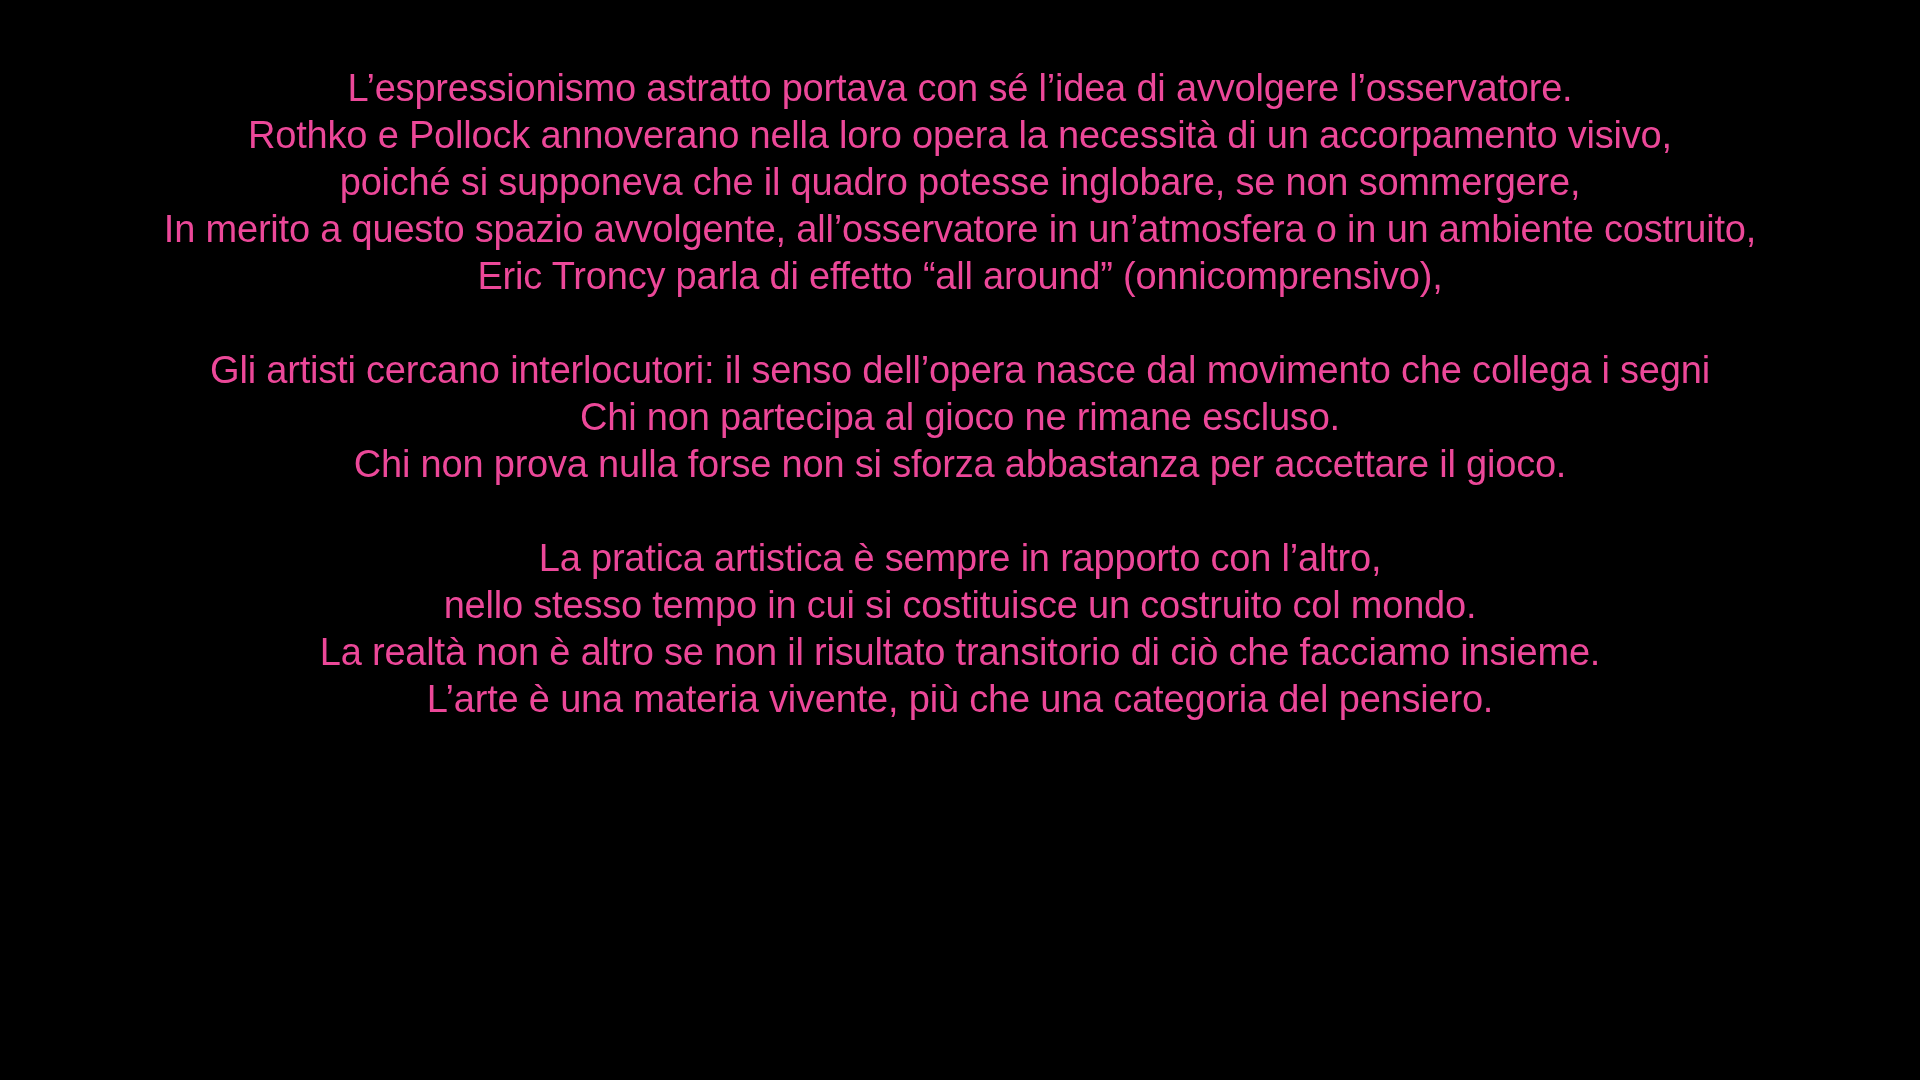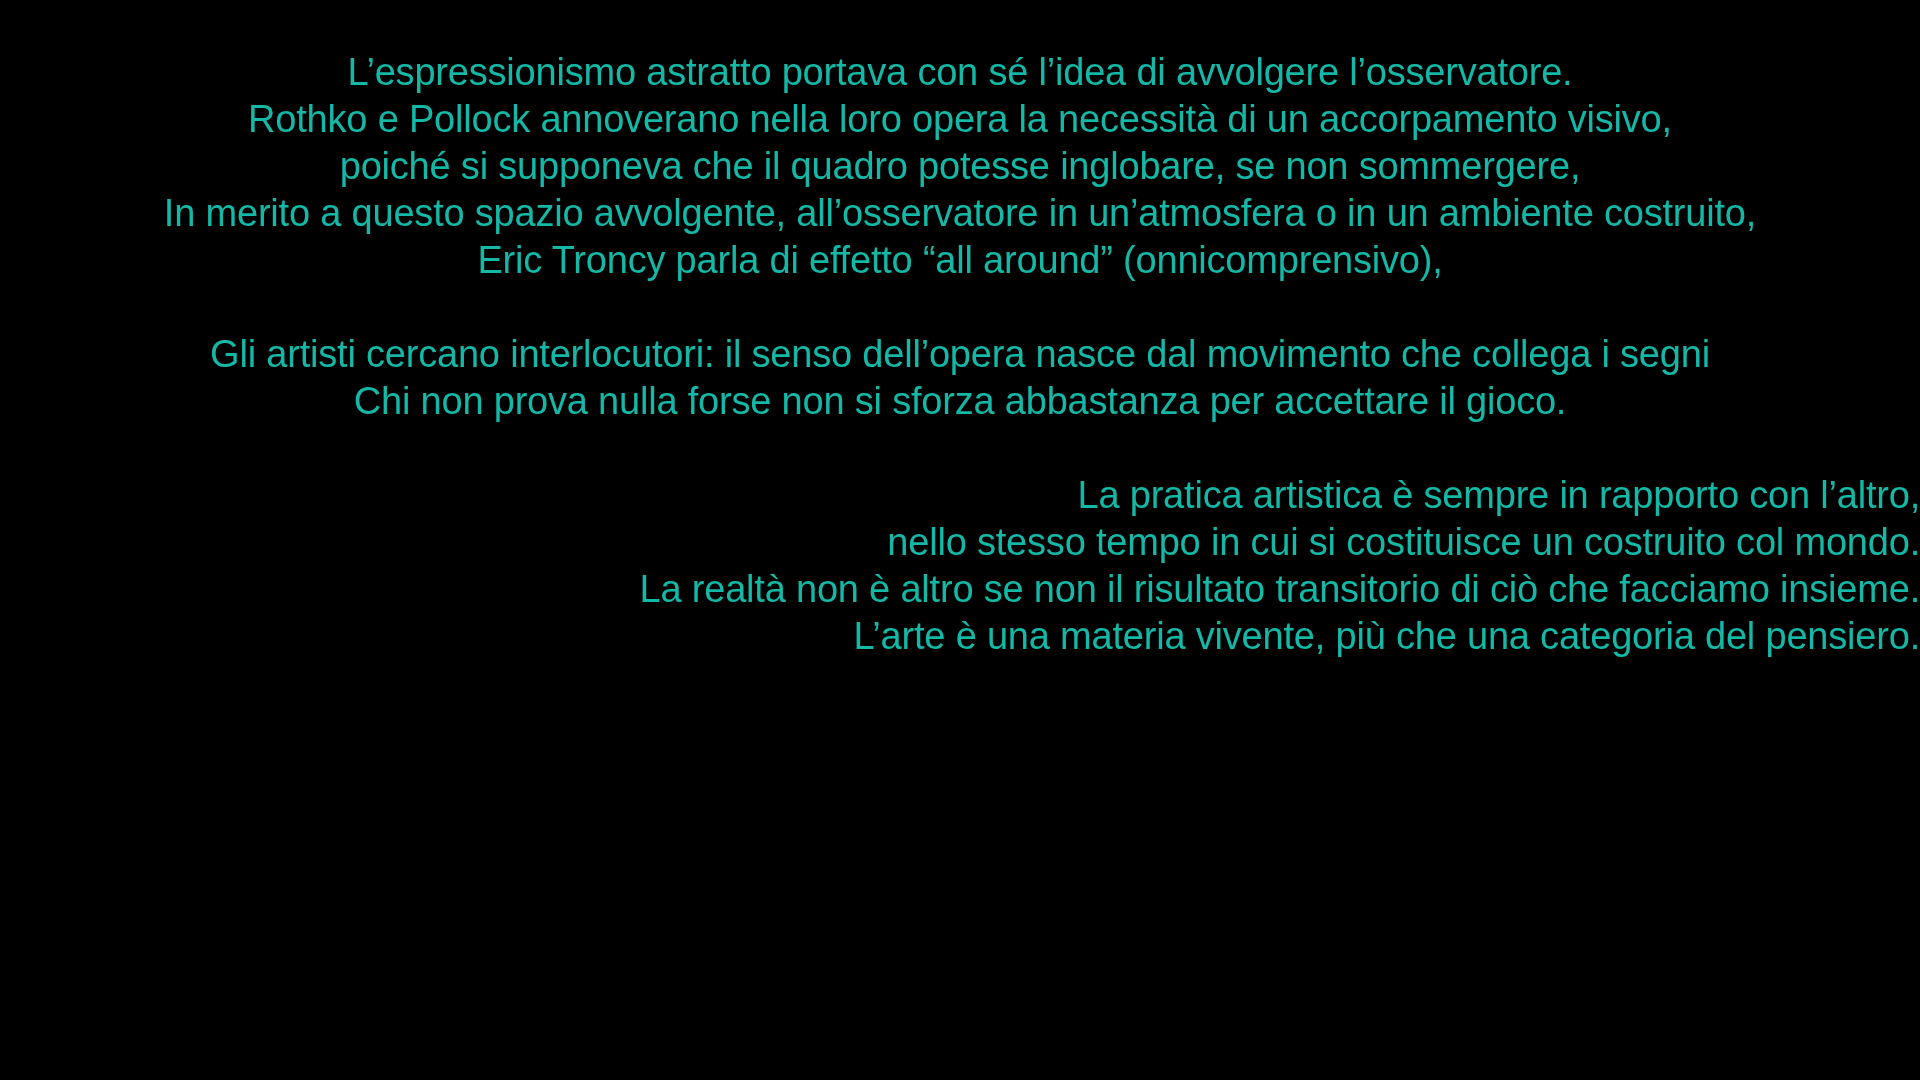--- a/index.html
+++ b/index.html
@@ -9,32 +9,31 @@
   body {
     width: 1920px;
     height: 1080px;
     background: #000000;
     overflow: hidden;
   }
   .slide {
     box-sizing: border-box;
     width: 1920px;
     height: 1080px;
-    padding-top: 49px;
+    padding-top: 65px;
     background: #000000;
     text-align: center;
     font-family: "Liberation Sans", sans-serif;
-    color: #14b8a6;
+    color: #ec4899;
   }
   .paragraph {
     margin: 0 0 47px 0;
   }
   .paragraph:last-child {
     margin-bottom: 0;
-    text-align: right;
   }
   .text-line {
     font-size: 38px;
     line-height: 47px;
     font-weight: 400;
     letter-spacing: -0.2px;
     white-space: nowrap;
   }
 </style>
 </head>
@@ -46,20 +45,21 @@
     <div class="text-line">L’espressionismo astratto portava con sé l’idea di avvolgere l’osservatore.</div>
     <div class="text-line">Rothko e Pollock annoverano nella loro opera la necessità di un accorpamento visivo,</div>
     <div class="text-line">poiché si supponeva che il quadro potesse inglobare, se non sommergere,</div>
     <div class="text-line">In merito a questo spazio avvolgente, all’osservatore in un’atmosfera o in un ambiente costruito,</div>
     <div class="text-line">Eric Troncy parla di effetto “all around” (onnicomprensivo),</div>
   </div>
 
 
   <div class="paragraph">
     <div class="text-line">Gli artisti cercano interlocutori: il senso dell’opera nasce dal movimento che collega i segni</div>
+    <div class="text-line">Chi non partecipa al gioco ne rimane escluso.</div>
     <div class="text-line">Chi non prova nulla forse non si sforza abbastanza per accettare il gioco.</div>
   </div>
 
   <div class="paragraph">
     <div class="text-line">La pratica artistica è sempre in rapporto con l’altro,</div>
     <div class="text-line">nello stesso tempo in cui si costituisce un costruito col mondo.</div>
     <div class="text-line">La realtà non è altro se non il risultato transitorio di ciò che facciamo insieme.</div>
     <div class="text-line">L’arte è una materia vivente, più che una categoria del pensiero.</div>
   </div>
 

